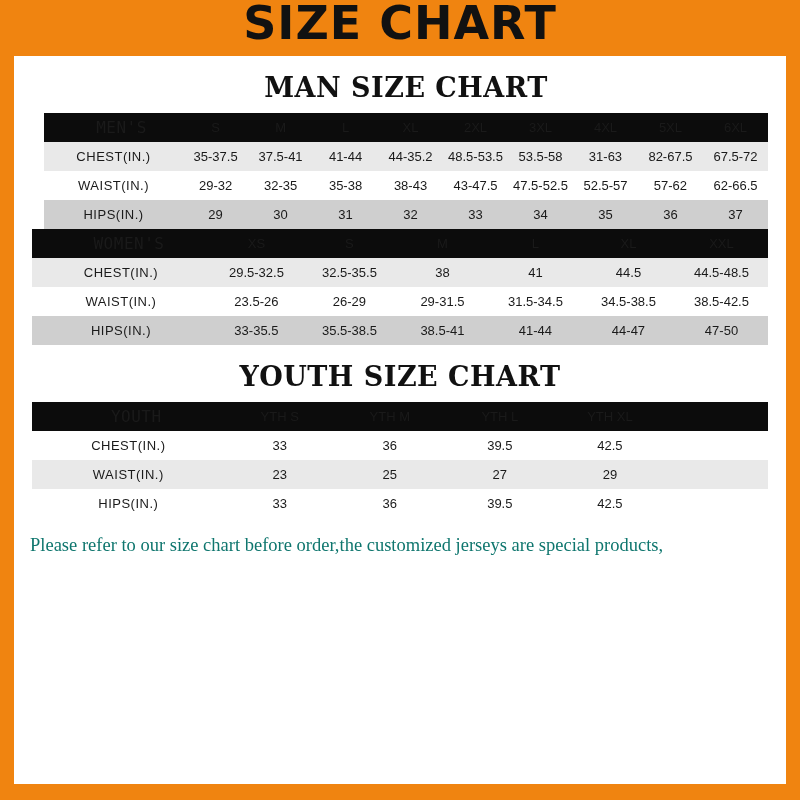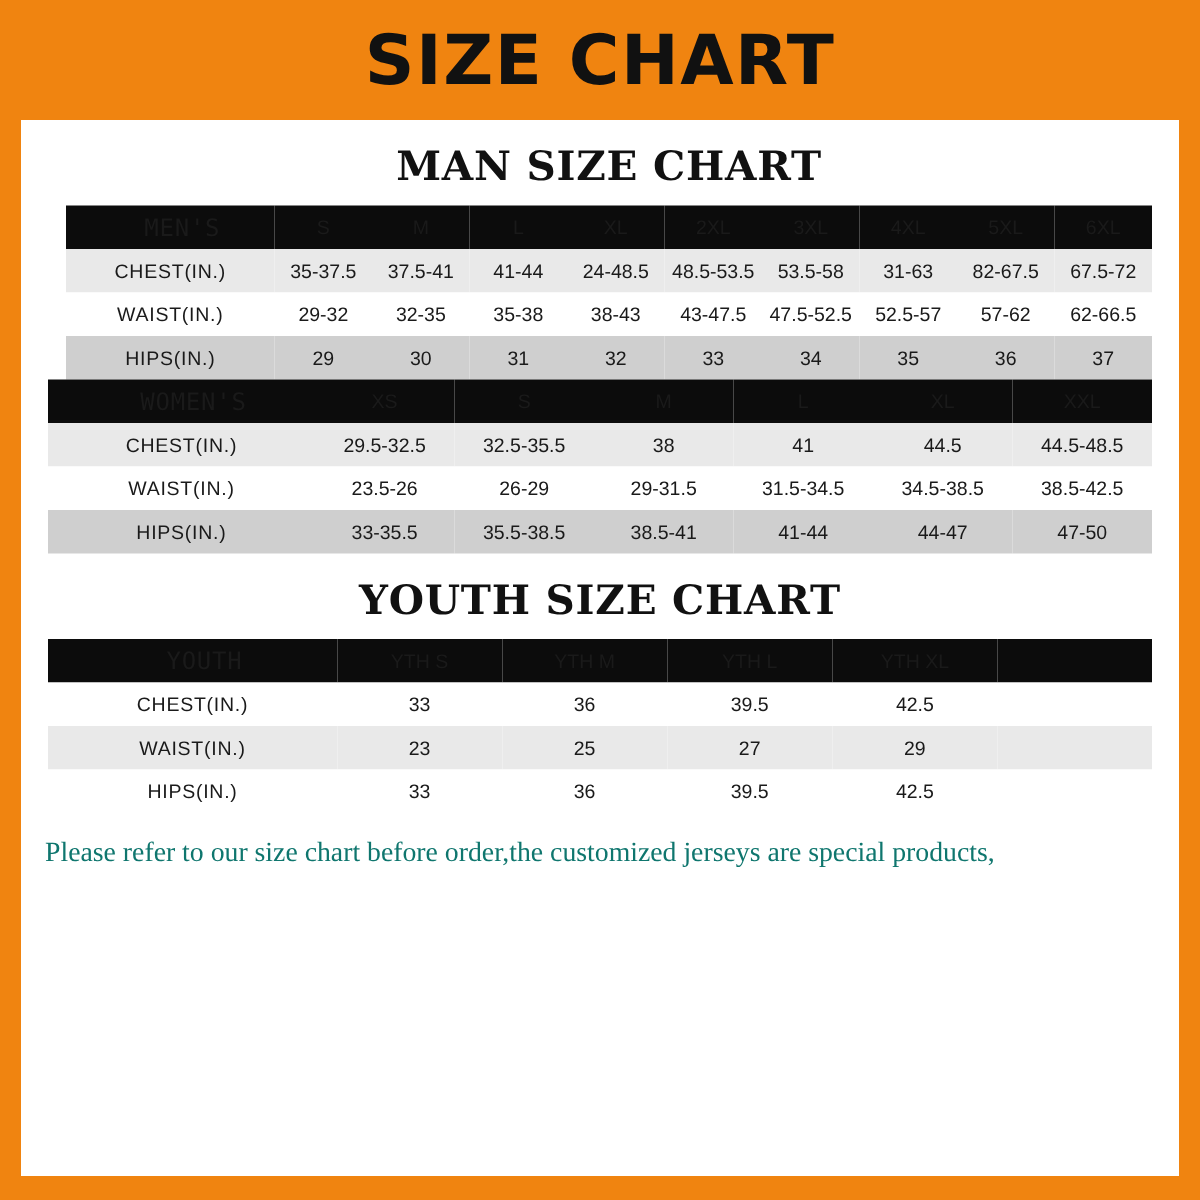--- a/index.html
+++ b/index.html
@@ -16,24 +16,24 @@
   .page {
     position: relative;
     width: 800px;
     height: 800px;
     background: #fff;
     box-sizing: border-box;
     border-left: 14px solid #f08410;
     border-right: 14px solid #f08410;
   }
   .header-band {
-    height: 80px;
+    height: 56px;
     background: #f08410;
     display: flex;
-    align-items: center;
+    align-items: flex-start;
     justify-content: center;
     margin: 0 -14px;
   }
   .header-title {
     font-family: "DejaVu Sans", sans-serif;
     font-weight: bold;
     font-size: 46px;
     letter-spacing: 1px;
     color: #111;
     line-height: 1;
@@ -131,21 +131,21 @@
         <td>3XL</td>
         <td>4XL</td>
         <td>5XL</td>
         <td>6XL</td>
       </tr>
       <tr class="row-light">
         <td class="label-cell">CHEST(IN.)</td>
         <td>35-37.5</td>
         <td>37.5-41</td>
         <td>41-44</td>
-        <td>24-48.5</td>
+        <td>44-35.2</td>
         <td>48.5-53.5</td>
         <td>53.5-58</td>
         <td>31-63</td>
         <td>82-67.5</td>
         <td>67.5-72</td>
       </tr>
       <tr class="row-white">
         <td class="label-cell">WAIST(IN.)</td>
         <td>29-32</td>
         <td>32-35</td>

